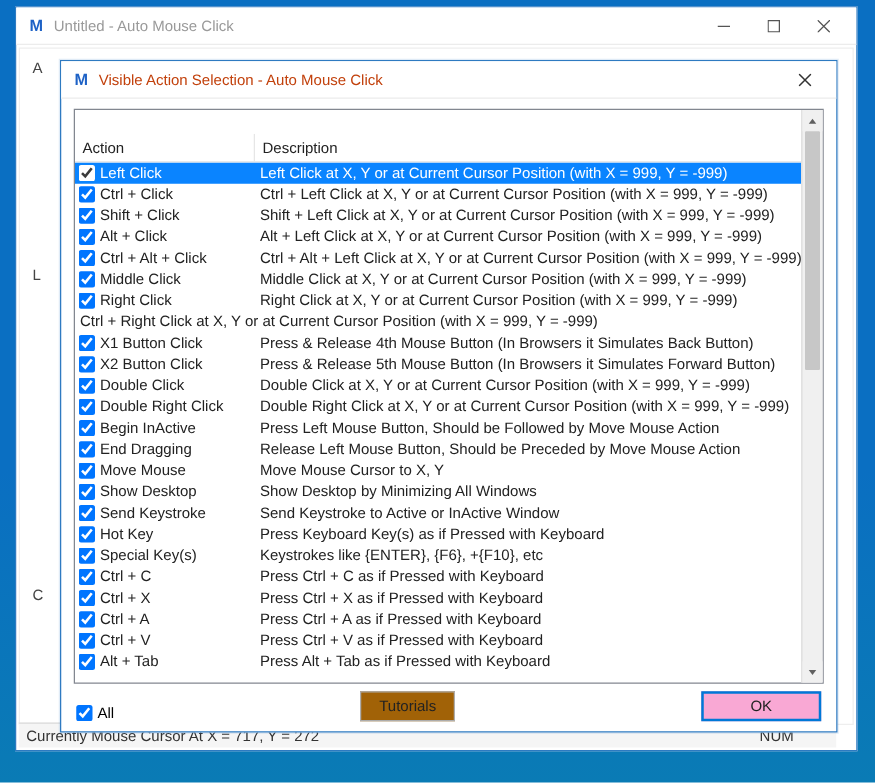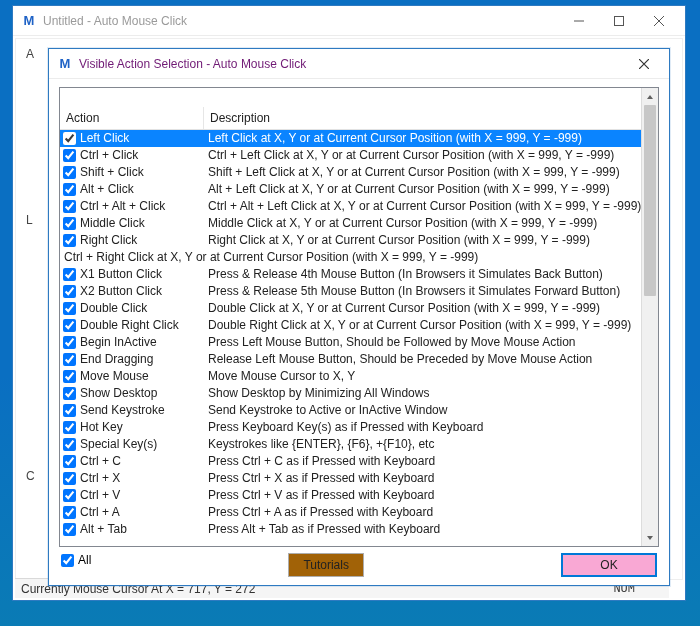--- a/index.html
+++ b/index.html
@@ -74,21 +74,21 @@
     box-shadow: 0 0 0 1px rgba(46,122,193,.15);
   }
   .dialog-titlebar {
     height: 30px;
     display: flex;
     align-items: center;
     padding: 0 4px 0 8px;
     background: #fff;
     border-bottom: 1px solid #ececec;
   }
-  .dialog-titlebar .title { flex: 1; color: #701a75; }
+  .dialog-titlebar .title { flex: 1; color: #c2410c; }
   .close-x {
     width: 42px; height: 28px;
     display: flex; align-items: center; justify-content: center;
     color: #333;
     font-size: 13px;
   }
   .close-x svg, .win-btn svg { display:block; }
 
   .dialog-body {
     flex: 1;
@@ -173,21 +173,21 @@
   .sb-track { flex: 1; position: relative; }
   .sb-thumb {
     position: absolute; left: 2px; right: 2px;
     top: 0; height: 45%;
     background: #c7c7c7;
     border-radius: 1px;
   }
 
   .dialog-footer-top {
     display: flex;
-    align-items: flex-start;
+    align-items: flex-end;
     padding: 6px 2px 4px 2px;
   }
   .all-check { display: flex; align-items: center; gap: 4px; }
   .btn {
     min-width: 76px; height: 24px;
     background: #a16207;
     border: 1px solid #adadad;
     color: #222;
     padding: 0 14px;
     font: inherit;
@@ -210,21 +210,21 @@
     bottom: 2px; left: 2px; right: 16px;
     height: 20px;
     border-top: 1px solid #d9d9d9;
     display: flex; align-items: center;
     padding: 0 6px;
     font-size: 12px;
     color: #333;
     background: #f5f5f5;
   }
   .statusbar .seg { padding-right: 12px; }
-  .statusbar .num { margin-left: auto; margin-right: 28px; font-family: Liberation Mono, monospace; }
+  .statusbar .num { margin-left: auto; margin-right: 28px; }
 </style>
 </head>
 <body>
 
 <div class="main-window">
   <div class="main-titlebar">
     <span class="app-icon">M</span>
     <span class="title">Untitled - Auto Mouse Click</span>
     <div class="win-controls">
       <div class="win-btn">
@@ -413,30 +413,30 @@
             <div class="row">
               <div class="cell-action">
                 <input type="checkbox" class="chk" checked="" style="">
                 <span>Ctrl + X</span>
               </div>
               <div class="cell-desc">Press Ctrl + X as if Pressed with Keyboard</div>
             </div>
             <div class="row">
               <div class="cell-action">
                 <input type="checkbox" class="chk" checked="" style="">
+                <span>Ctrl + A</span>
+              </div>
+              <div class="cell-desc">Press Ctrl + A as if Pressed with Keyboard</div>
+            </div>
+            <div class="row">
+              <div class="cell-action">
+                <input type="checkbox" class="chk" checked="" style="">
                 <span>Ctrl + V</span>
               </div>
               <div class="cell-desc">Press Ctrl + V as if Pressed with Keyboard</div>
-            </div>
-            <div class="row">
-              <div class="cell-action">
-                <input type="checkbox" class="chk" checked="" style="">
-                <span>Ctrl + A</span>
-              </div>
-              <div class="cell-desc">Press Ctrl + A as if Pressed with Keyboard</div>
             </div>
             <div class="row">
               <div class="cell-action">
                 <input type="checkbox" class="chk" checked="" style="">
                 <span>Alt + Tab</span>
               </div>
               <div class="cell-desc">Press Alt + Tab as if Pressed with Keyboard</div>
             </div>
           </div>
       </div>

